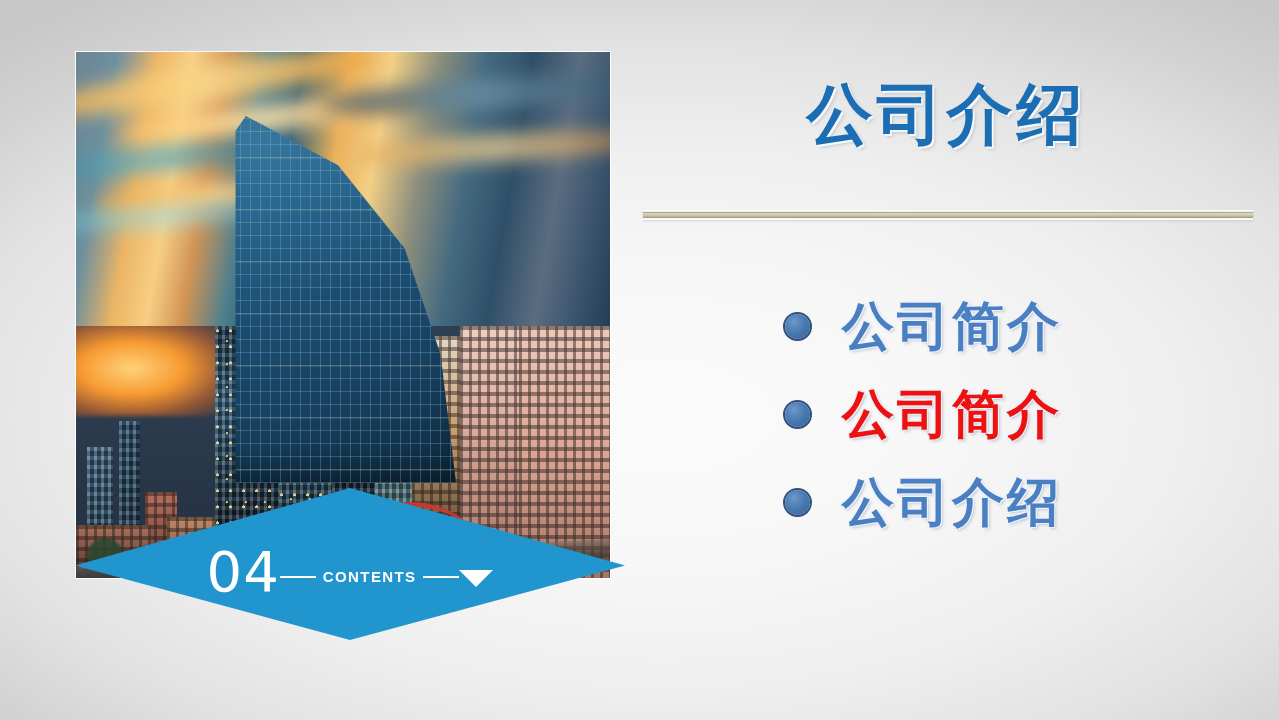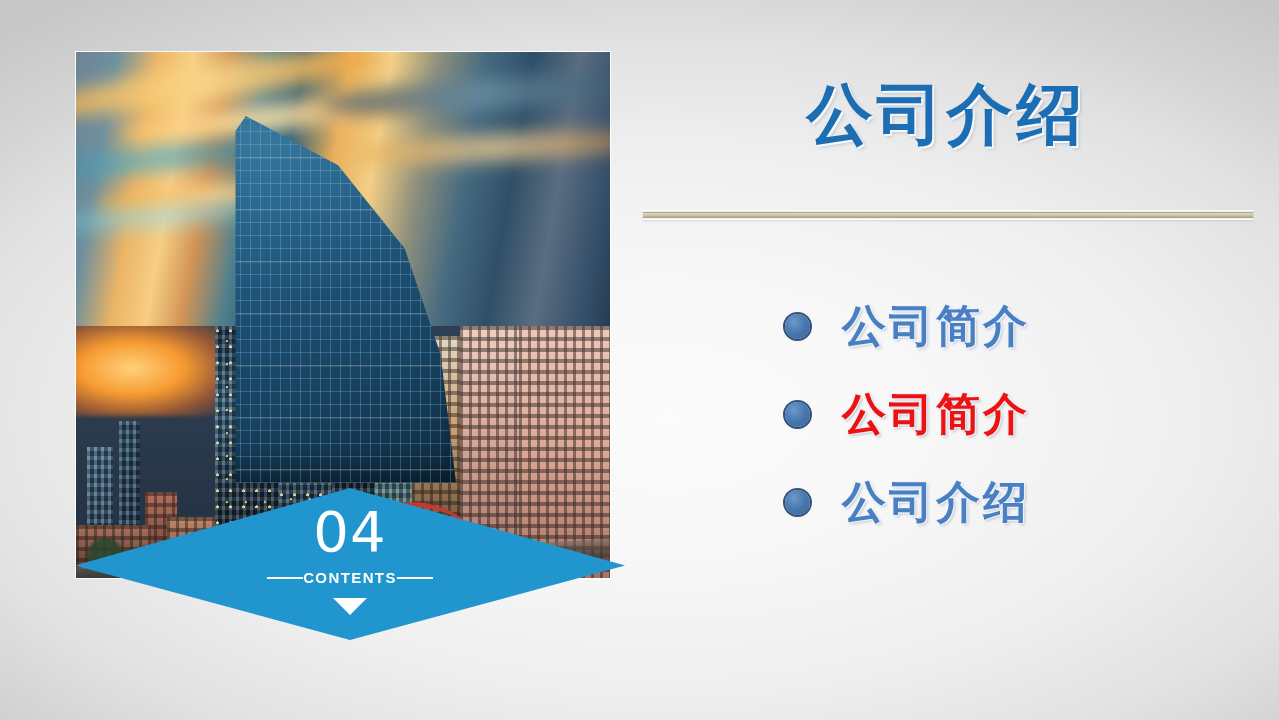--- a/index.html
+++ b/index.html
@@ -197,38 +197,39 @@
     background: #2196ce;
     clip-path: polygon(50% 0%, 100% 51%, 50% 100%, 0% 51%);
   }
   .badge-content {
     position: absolute;
     left: 75px;
     top: 488px;
     width: 550px;
     height: 152px;
     display: flex;
-    flex-direction: column;
+    flex-direction: row;
     align-items: center;
-    justify-content: flex-start;
+    justify-content: center;
     padding-top: 16px;
     box-sizing: border-box;
     pointer-events: none;
   }
   .badge-number {
     color: #ffffff;
     font-size: 56px;
     font-weight: 400;
     line-height: 1;
     letter-spacing: 1px;
     font-family: "DejaVu Sans", sans-serif;
   }
   .contents-row {
     display: flex;
     align-items: center;
+    gap: 7px;
     margin-top: 9px;
   }
   .rule { width: 36px; height: 2px; background: #ffffff; }
   .contents-label {
     color: #ffffff;
     font-size: 15px;
     font-weight: bold;
     letter-spacing: 1.4px;
   }
   .caret {
@@ -283,21 +284,21 @@
   }
   .dot {
     flex: 0 0 auto;
     width: 25px;
     height: 25px;
     border-radius: 50%;
     background: radial-gradient(circle at 36% 32%, #6e99c8 0%, #4878b0 48%, #3a6599 100%);
     box-shadow: 0 0 0 2px #32507c, 0 1px 2px rgba(0,0,0,0.35);
   }
   .bullet-text {
-    font-size: 44px;
+    font-size: 52px;
     font-weight: bold;
     letter-spacing: 3px;
     line-height: 1;
     font-family: "DejaVu Sans", "Liberation Sans", sans-serif;
   }
   .bullet-text.blue {
     color: #4a7fc1;
     text-shadow:
       -1px -1px 0 #eef3fa, 1px -1px 0 #eef3fa, -1px 1px 0 #eef3fa, 1px 1px 0 #eef3fa,
       2px 2px 3px rgba(110,130,160,0.38);

